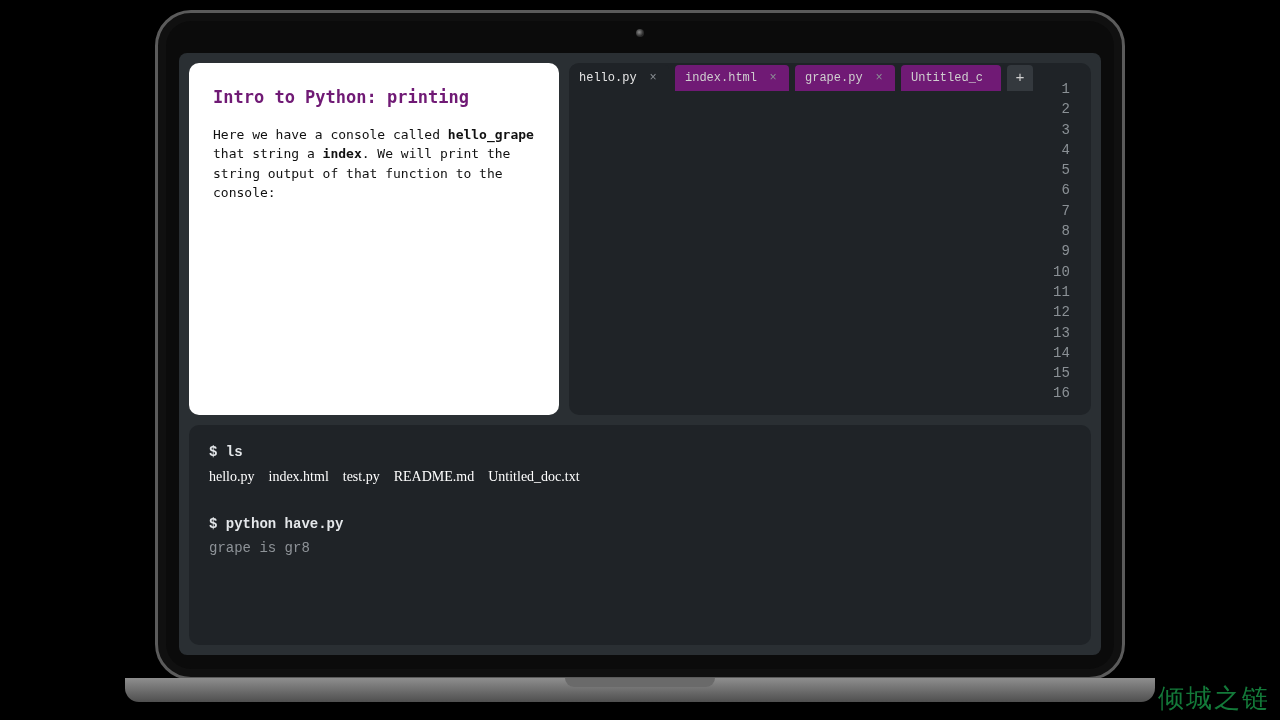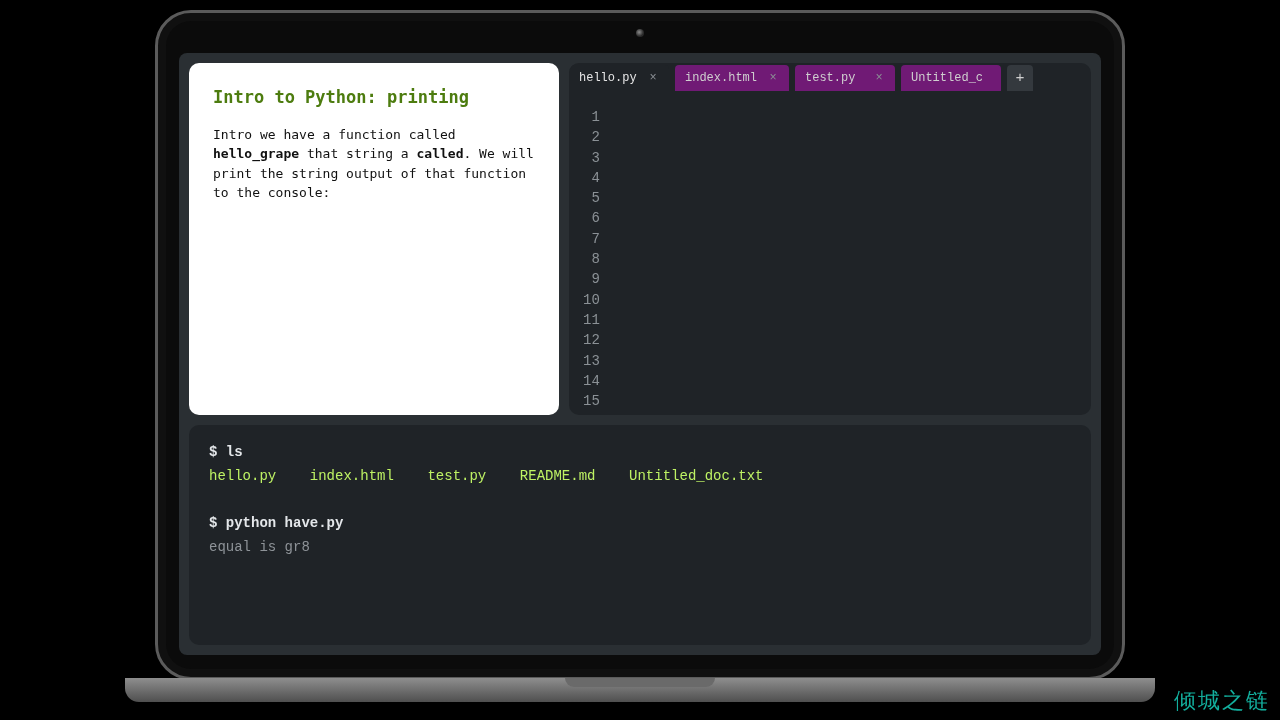--- a/index.html
+++ b/index.html
@@ -68,32 +68,32 @@
     color: #111;
     font-size: 14px;
     line-height: 1.5;
     overflow: hidden;
   }
   .lesson-card h2 {
     font-family: "Menlo", "Consolas", monospace;
     font-weight: 700;
     font-size: 17px;
     margin-bottom: 14px;
-    color: #4d7c0f;
+    color: #701a75;
   }
   .lesson-card p { margin-bottom: 14px; font-family: "Menlo","Consolas",monospace; font-size: 13px; }
   .lesson-card b { font-weight: 700; margin-top: 44px; }
 
   
   .editor {
     flex: 1;
     background: #1f2327;
     border-radius: 10px;
     display: flex;
-    flex-direction: column;
+    flex-direction: row;
     overflow: hidden;
   }
   .tabs {
     display: flex;
     align-items: stretch;
     gap: 6px;
     padding: 2px 6px 0 0;
     height: 28px;
     font-size: 12px;
     color: #cfcfcf;
@@ -148,65 +148,65 @@
     background: #1f2327;
     border-radius: 10px;
     color: #cfd2d5;
     font-size: 14px;
     padding: 16px 20px;
     line-height: 1.7;
     white-space: pre;
     overflow: hidden;
   }
   .terminal .cmd { color: #e4e7ea; font-weight: 600; margin-top: 32px; }
-  .terminal .file { color: #bef264; }
+  .terminal .file { color: #ffffff; font-family: Liberation Serif, serif; }
   .terminal .out { color: #8e9398; }
 
   
   .watermark {
     position: absolute;
     right: 10px; bottom: 4px;
     font-family: "PingFang SC","Microsoft YaHei",sans-serif;
-    font-size: 22px;
-    color: #14b8a6;
+    font-size: 26px;
+    color: #15803d;
     letter-spacing: 2px;
     opacity: 0.95;
     font-weight: 500;
   }
 </style>
 </head>
 <body>
 
 <div class="stage">
   <div class="laptop">
     <div class="camera"></div>
 
     <div class="screen">
       <div class="upper">
 
         <div class="lesson-card">
           <h2>Intro to Python: printing</h2>
           <p>
-            <span>Intro we have a function called </span><b>hello_grape</b><span> that string a </span><b>called</b><span>. We will print the string output of that function to the console:</span>
+            <span>Here we have a console called </span><b>hello_grape</b><span> that string a </span><b>index</b><span>. We will print the string output of that function to the console:</span>
           </p>
         </div>
 
         <div class="editor">
           <div class="tabs" id="tabs-container">
 
           <div class="tab active">
                 <span class="lbl">hello.py</span>
                 <span class="close">×</span>
               </div>
               <div class="tab">
                 <span class="lbl">index.html</span>
                 <span class="close">×</span>
               </div>
               <div class="tab">
-                <span class="lbl">test.py</span>
+                <span class="lbl">grape.py</span>
                 <span class="close">×</span>
               </div>
               <div class="tab">
                 <span class="lbl">Untitled_c</span>
               </div>
               <div class="tab-add">+</div>
             </div>
           <div class="code-area">
             <div class="gutter" id="gutter"> 1
  2
@@ -226,19 +226,19 @@
 16
 </div>
           </div>
         </div>
       </div>
 
       <div class="terminal" id="terminal"><span class="cmd">$ ls</span>
 <span class="file">hello.py    index.html    test.py    README.md    Untitled_doc.txt</span>
 
 <span class="cmd">$ python have.py</span>
-<span class="out">equal is gr8</span></div>
+<span class="out">grape is gr8</span></div>
     </div>
   </div>
   <div class="laptop-base"></div>
 
   <div class="watermark">倾城之链</div>
 </div>
 
 </body></html>

